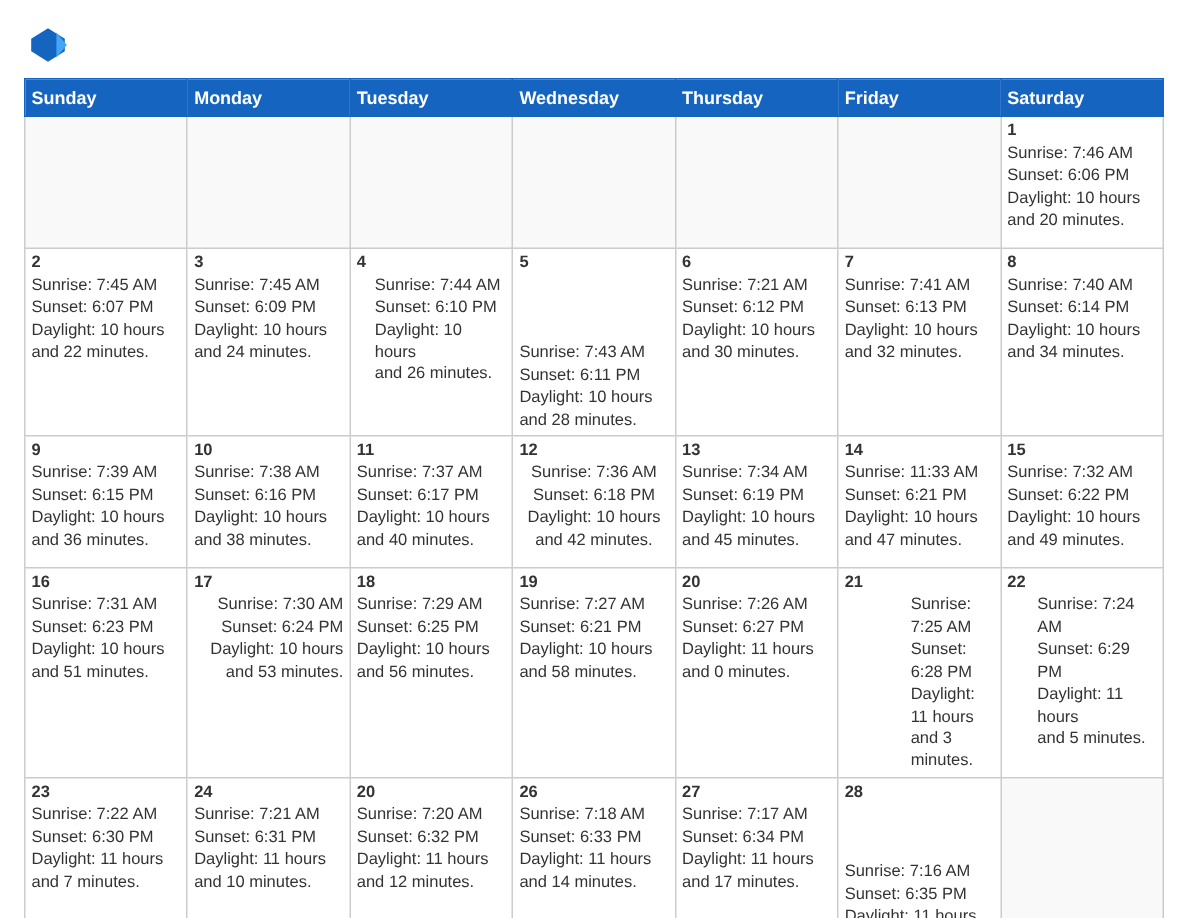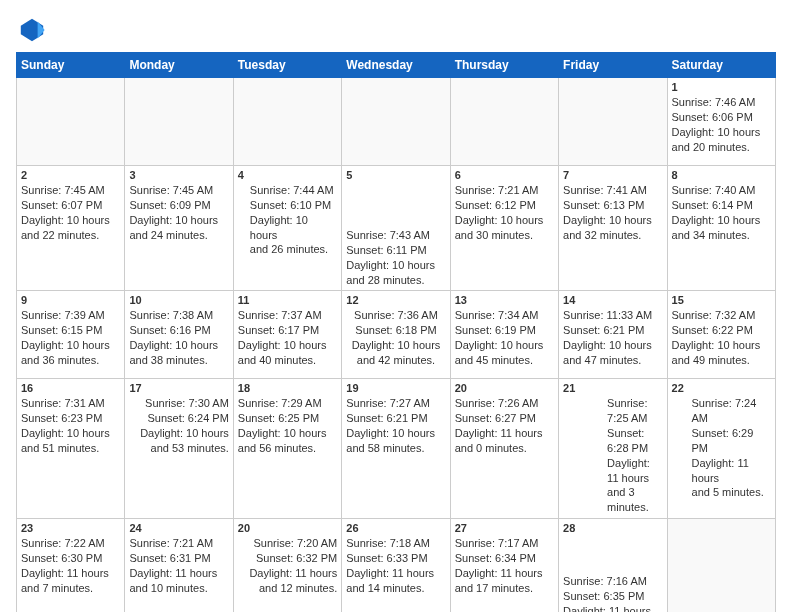--- a/index.html
+++ b/index.html
@@ -317,21 +317,21 @@
           </td>
           <td>
             <span class="day-num">24</span>
             <div class="day-info" style="white-space: pre-line;">Sunrise: 7:21 AM
 Sunset: 6:31 PM
 Daylight: 11 hours
 and 10 minutes.</div>
           </td>
           <td>
             <span class="day-num">20</span>
-            <div class="day-info" style="white-space: pre-line; text-align: right;">Sunrise: 7:20 AM
+            <div class="day-info" style="white-space: pre-line;">Sunrise: 7:20 AM
 Sunset: 6:32 PM
 Daylight: 11 hours
 and 12 minutes.</div>
           </td>
           <td>
             <span class="day-num">26</span>
             <div class="day-info" style="white-space: pre-line;">Sunrise: 7:18 AM
 Sunset: 6:33 PM
 Daylight: 11 hours
 and 14 minutes.</div>

